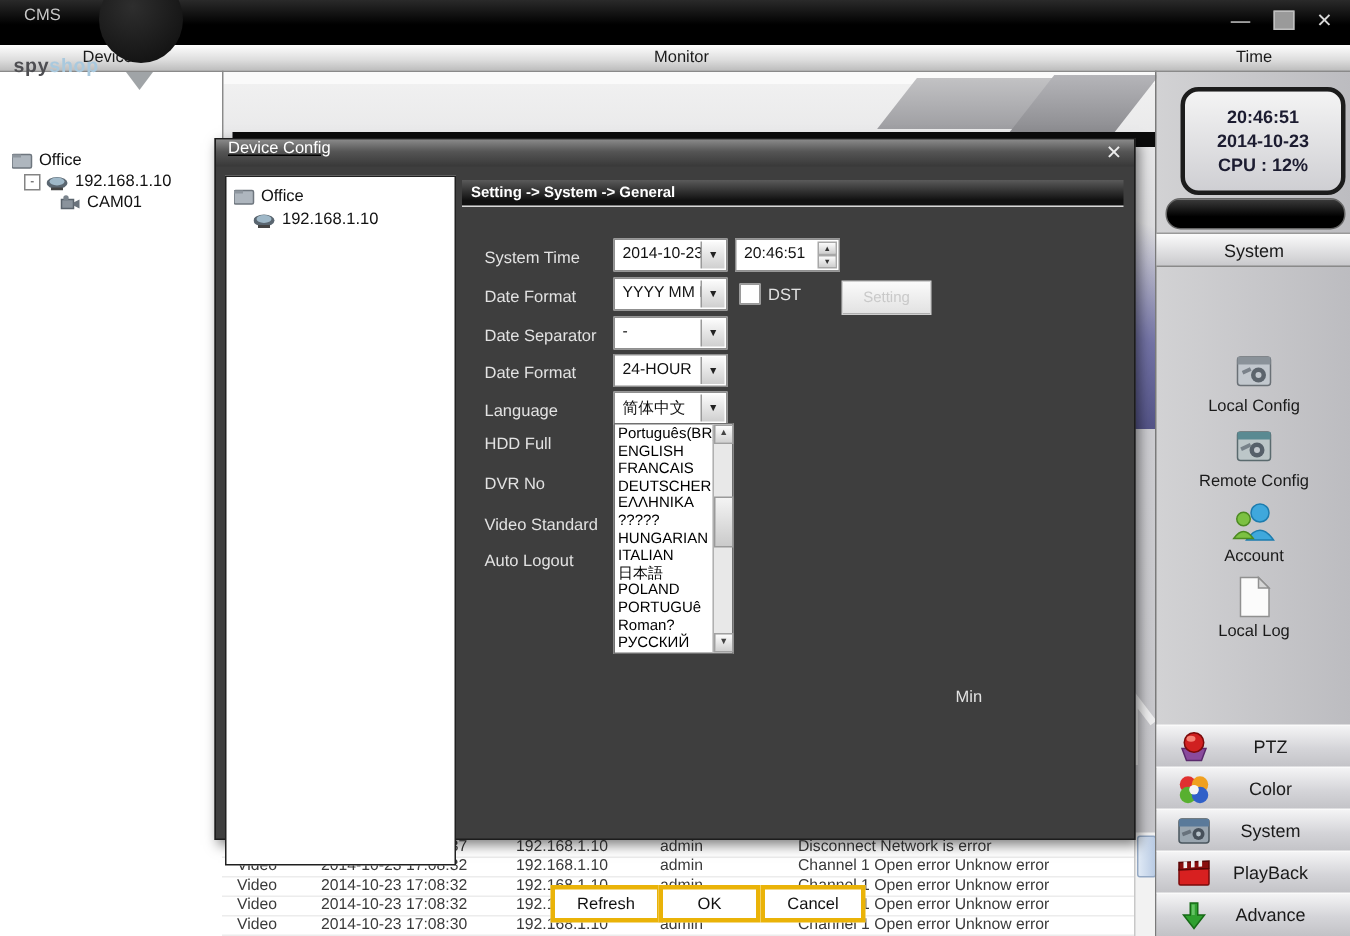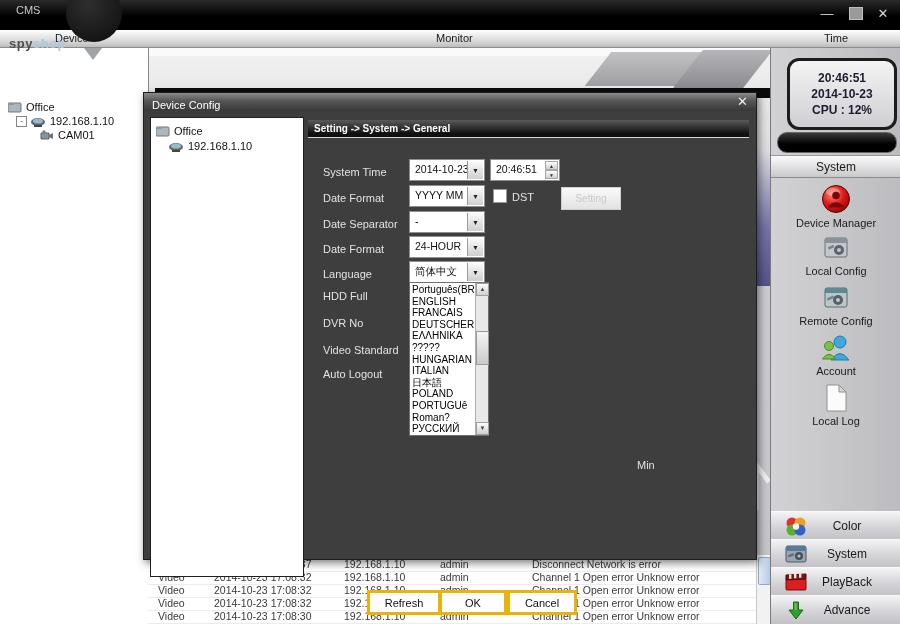--- a/index.html
+++ b/index.html
@@ -35,21 +35,21 @@
   .blackstrip{left:155px;top:88px;width:615px;height:10px;background:#0b0b0b;z-index:4;}
   
   .logtable{left:148px;top:555px;width:608px;height:69px;background:#fff;z-index:6;overflow:hidden;}
   .logrow{position:absolute;left:0;width:100%;height:13px;border-bottom:1px solid #ececec;}
   .logcell{position:absolute;top:0;font-size:10.5px;color:#3a3a3a;white-space:nowrap;overflow:hidden;}
   .c0{left:10px;width:52px;} .c1{left:66px;width:118px;} .c2{left:196px;width:88px;} .c3{left:292px;width:90px;} .c4{left:384px;width:215px;}
   .logscroll{left:756px;top:555px;width:14px;height:69px;background:#f2f2f2;border-left:1px solid #c8c8c8;z-index:7;}
   .logscroll-thumb{position:absolute;left:1px;top:2px;width:11px;height:26px;background:linear-gradient(90deg,#dfe9f5,#b9cbe4);border:1px solid #93a8c4;border-radius:2px;}
   
   .dialog{left:143px;top:92px;width:612px;height:466px;background:#3e3e3e;border:1px solid #1c1c1c;box-shadow:2px 3px 8px rgba(0,0,0,.5);z-index:15;}
-  .dlg-title{position:absolute;left:0;top:0;width:100%;height:18px;background:linear-gradient(#8a8a8a,#555 45%,#383838);display:flex;align-items:flex-end;}
+  .dlg-title{position:absolute;left:0;top:0;width:100%;height:18px;background:linear-gradient(#8a8a8a,#555 45%,#383838);display:flex;align-items:flex-start;text-decoration:underline;}
   .dlg-title-text{margin-left:8px;color:#fff;font-size:11px;}
   .dlg-close{position:absolute;right:8px;top:1px;color:#eee;font-size:13px;cursor:pointer;}
   .dlg-tree{position:absolute;left:6px;top:24px;width:152px;height:458px;background:#fff;border:1px solid #202020;}
   .dlg-header{position:absolute;left:164px;top:27px;width:441px;height:17px;background:linear-gradient(#5a5a5a,#101010 80%);border-bottom:1px solid #d8d8d8;display:flex;align-items:center;}
   .dlg-header span{margin-left:6px;color:#fff;font-size:10px;font-weight:bold;}
   .flabel{position:absolute;left:179px;font-size:11px;color:#e2e2e2;}
   .combo{position:absolute;height:20px;background:#fff;border:1px solid #8f8f8f;font-size:10.5px;color:#111;cursor:pointer;}
   .combo-text{position:absolute;left:5px;top:3px;white-space:nowrap;}
   .dd-btn{position:absolute;right:1px;top:1px;bottom:1px;width:15px;background:linear-gradient(#fbfbfb,#cfcfcf);border-left:1px solid #9a9a9a;display:flex;align-items:center;justify-content:center;font-size:7px;color:#222;}
   .spinner{position:absolute;height:20px;background:#fff;border:1px solid #8f8f8f;font-size:10.5px;color:#111;}
@@ -295,36 +295,20 @@
 
   <div class="abs sidebar">
     <div class="clockbox">
       <div>20:46:51</div>
       <div>2014-10-23</div>
       <div>CPU : 12%</div>
     </div>
     <div class="pillbar"></div>
     <div class="sec-header">System</div>
 
-    <div class="tool" style="top:136px;">
-      <svg width="32" height="32" viewBox="0 0 32 32">
-        <defs>
-            <radialGradient id="rg1" cx="38%" cy="32%" r="75%">
-              <stop offset="0%" stop-color="#ff8a7a"></stop>
-              <stop offset="55%" stop-color="#e01818"></stop>
-              <stop offset="100%" stop-color="#8a0808"></stop>
-            </radialGradient>
-          </defs>
-        <circle cx="16" cy="16" r="13.5" fill="url(#rg1)" stroke="#5a0606" stroke-width="1"></circle>
-        <ellipse cx="13" cy="9" rx="7" ry="4" fill="#ffffff" opacity="0.3"></ellipse>
-        <circle cx="16" cy="12.5" r="3.8" fill="#7a0a0a"></circle>
-        <path d="M8.5 23 q7.5 -7.5 15 0 v1.5 h-15 z" fill="#7a0a0a"></path>
-      </svg>
-      <span class="tlabel">Device Manager</span>
-    </div>
 
     <div class="tool" style="top:186px;">
       <svg width="30" height="30" viewBox="0 0 30 30">
         <rect x="4" y="5" width="22" height="19" rx="2" fill="#c2c8ce" stroke="#6a7076" stroke-width="1"></rect>
         <rect x="4" y="5" width="22" height="5" fill="#8a9299"></rect>
         <circle cx="18" cy="17" r="5" fill="#5c646c"></circle>
         <circle cx="18" cy="17" r="2" fill="#c2c8ce"></circle>
         <rect x="7" y="13" width="6" height="2.5" fill="#7a828a" transform="rotate(-25 10 14)"></rect>
       </svg>
       <span class="tlabel">Local Config</span>
@@ -352,20 +336,30 @@
     </div>
 
     <div class="tool" style="top:336px;">
       <svg width="28" height="30" viewBox="0 0 28 30">
         <path d="M5 2 h12 l7 7 v19 h-19 z" fill="#fbfbfb" stroke="#909090" stroke-width="1"></path>
         <path d="M17 2 l7 7 h-7 z" fill="#d6d6d6" stroke="#909090" stroke-width="1"></path>
       </svg>
       <span class="tlabel">Local Log</span>
     </div>
 
+    <div class="navbtn" style="top:436px;">
+      <span class="nicon">
+        <svg width="20" height="22" viewBox="0 0 20 22">
+            <path d="M2 12 h16 l-3 8 h-10 z" fill="#8a4a9c" stroke="#5a2a6c" stroke-width="1"></path>
+            <circle cx="10" cy="8" r="6.5" fill="#d02020" stroke="#7a0a0a" stroke-width="1"></circle>
+            <ellipse cx="8" cy="5.5" rx="3" ry="2" fill="#ff9a8a" opacity="0.8"></ellipse>
+          </svg>
+      </span>
+      <span class="nlabel">PTZ</span>
+    </div>
     <div class="navbtn" style="top:464px;">
       <span class="nicon">
         <svg width="22" height="22" viewBox="0 0 22 22">
             <circle cx="7" cy="8" r="5.5" fill="#e03030"></circle>
             <circle cx="15" cy="8" r="5.5" fill="#f0a020"></circle>
             <circle cx="7" cy="15" r="5.5" fill="#58b030"></circle>
             <circle cx="15" cy="15" r="5.5" fill="#3060c8"></circle>
             <circle cx="11" cy="11.5" r="3.2" fill="#f4f4f4"></circle>
           </svg>
       </span>

